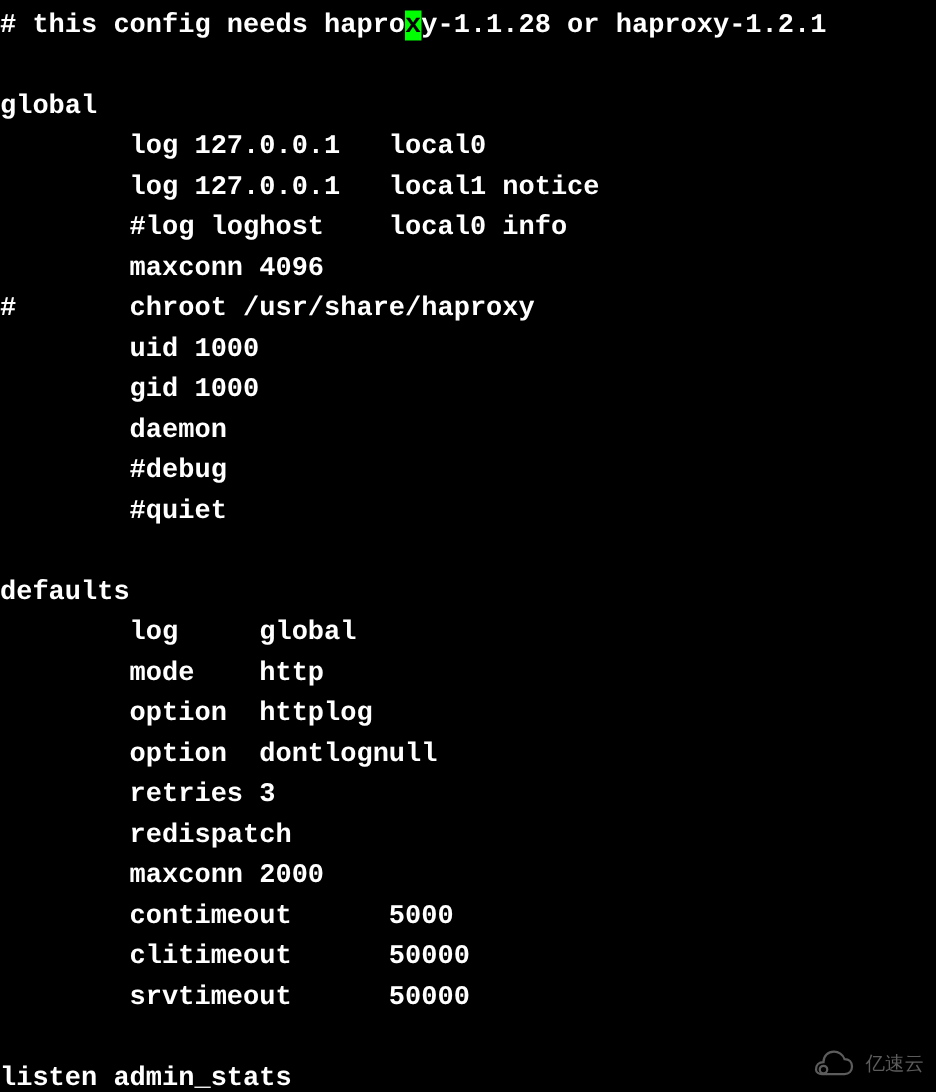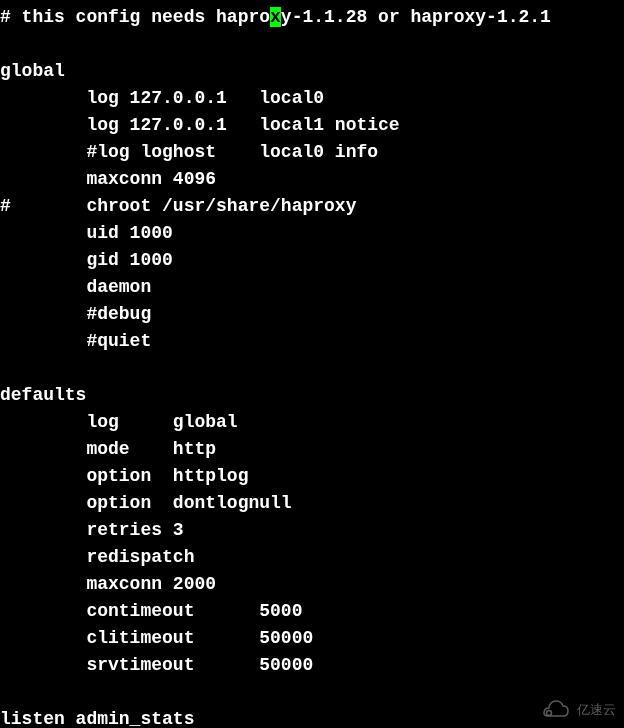--- a/index.html
+++ b/index.html
@@ -45,21 +45,21 @@
       height: 20px;
       position: relative;
     }
     .watermark-cloud svg {
       width: 100%;
       height: 100%;
     }
     .watermark-text {
       color: #999999;
       font-size: 13px;
-      font-family: Liberation Sans, sans-serif;
+      font-family: Liberation Mono, monospace;
       font-weight: normal;
     }
   </style>
 </head>
 <body>
 
 <div class="terminal-content" id="terminal-lines"><div class="line"><span># this config needs hapro</span><span class="cursor">x</span><span>y-1.1.28 or haproxy-1.2.1</span></div><div class="line">&nbsp;</div><div class="line"><span>global</span></div><div class="line"><span>        log 127.0.0.1   local0</span></div><div class="line"><span>        log 127.0.0.1   local1 notice</span></div><div class="line"><span>        #log loghost    local0 info</span></div><div class="line"><span>        maxconn 4096</span></div><div class="line"><span>#       chroot /usr/share/haproxy</span></div><div class="line"><span>        uid 1000</span></div><div class="line"><span>        gid 1000</span></div><div class="line"><span>        daemon</span></div><div class="line"><span>        #debug</span></div><div class="line"><span>        #quiet</span></div><div class="line">&nbsp;</div><div class="line"><span>defaults</span></div><div class="line"><span>        log     global</span></div><div class="line"><span>        mode    http</span></div><div class="line"><span>        option  httplog</span></div><div class="line"><span>        option  dontlognull</span></div><div class="line"><span>        retries 3</span></div><div class="line"><span>        redispatch</span></div><div class="line"><span>        maxconn 2000</span></div><div class="line"><span>        contimeout      5000</span></div><div class="line"><span>        clitimeout      50000</span></div><div class="line"><span>        srvtimeout      50000</span></div><div class="line">&nbsp;</div><div class="line"><span>listen admin_stats</span></div></div>
 
 <div class="watermark">
   <span class="watermark-cloud">

